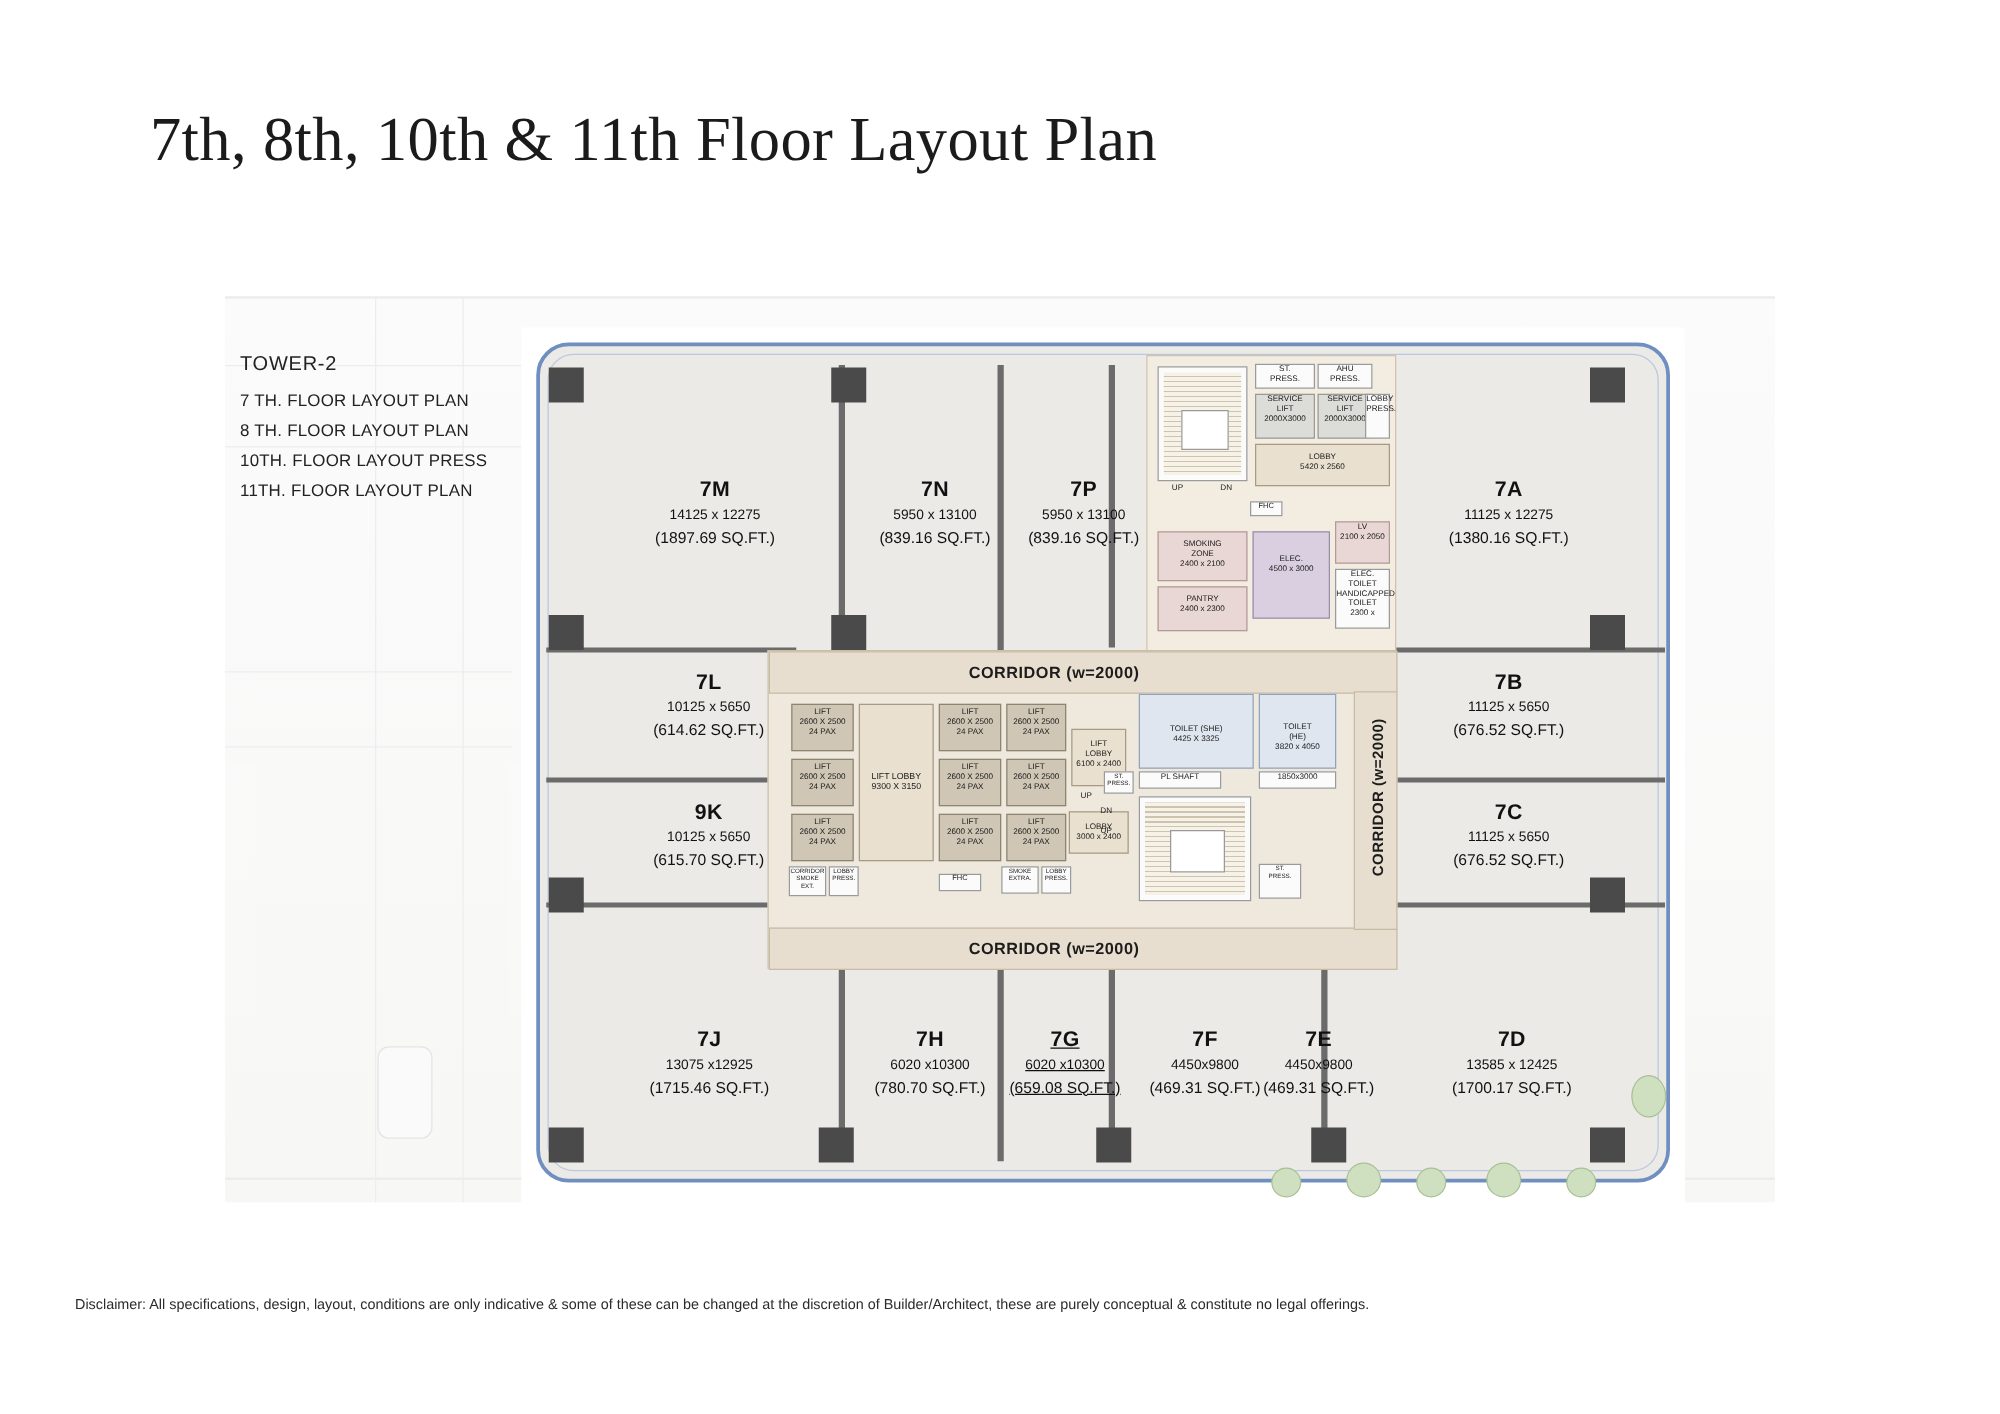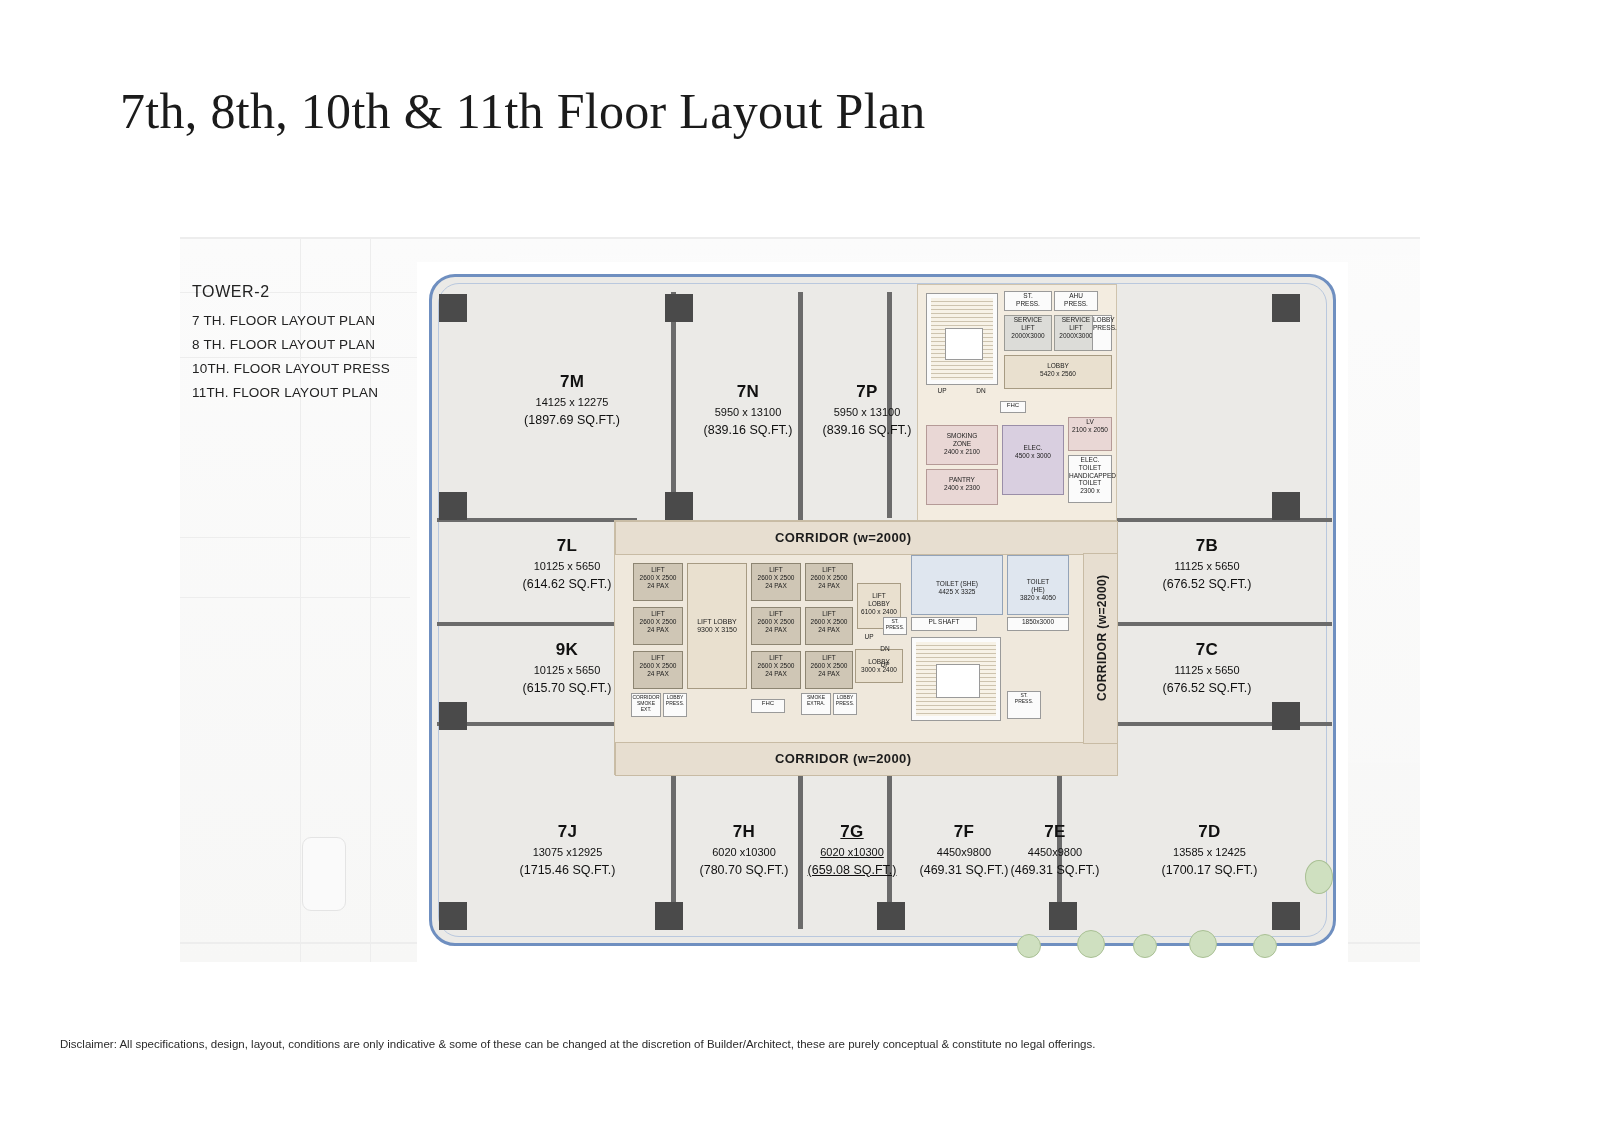--- a/index.html
+++ b/index.html
@@ -103,34 +103,39 @@
   <div class="col" style="left:248px;top:230px;"></div>
   <div class="col" style="left:855px;top:230px;"></div>
   <div class="col" style="left:22px;top:440px;"></div>
   <div class="col" style="left:855px;top:440px;"></div>
   <div class="col" style="left:22px;top:640px;"></div>
   <div class="col" style="left:238px;top:640px;"></div>
   <div class="col" style="left:460px;top:640px;"></div>
   <div class="col" style="left:632px;top:640px;"></div>
   <div class="col" style="left:855px;top:640px;"></div>
 
-  <div class="unit" style="left:60px;top:108px;width:190px;">
+  <div class="unit" style="left:60px;top:118px;width:190px;">
     <div class="code">7M</div>
     <div class="dim">14125 x 12275</div>
     <div class="sft">(1897.69 SQ.FT.)</div>
   </div>
   <div class="unit" style="left:266px;top:118px;width:130px;">
     <div class="code">7N</div>
     <div class="dim">5950 x 13100</div>
     <div class="sft">(839.16 SQ.FT.)</div>
   </div>
   <div class="unit" style="left:385px;top:118px;width:130px;">
     <div class="code">7P</div>
     <div class="dim">5950 x 13100</div>
     <div class="sft">(839.16 SQ.FT.)</div>
+  </div>
+  <div class="unit" style="left:700px;top:118px;width:180px;">
+    <div class="code">7A</div>
+    <div class="dim">11125 x 12275</div>
+    <div class="sft">(1380.16 SQ.FT.)</div>
   </div>
   <div class="unit" style="left:60px;top:272px;width:180px;">
     <div class="code">7L</div>
     <div class="dim">10125 x 5650</div>
     <div class="sft">(614.62 SQ.FT.)</div>
   </div>
   <div class="unit" style="left:700px;top:272px;width:180px;">
     <div class="code">7B</div>
     <div class="dim">11125 x 5650</div>
     <div class="sft">(676.52 SQ.FT.)</div>

